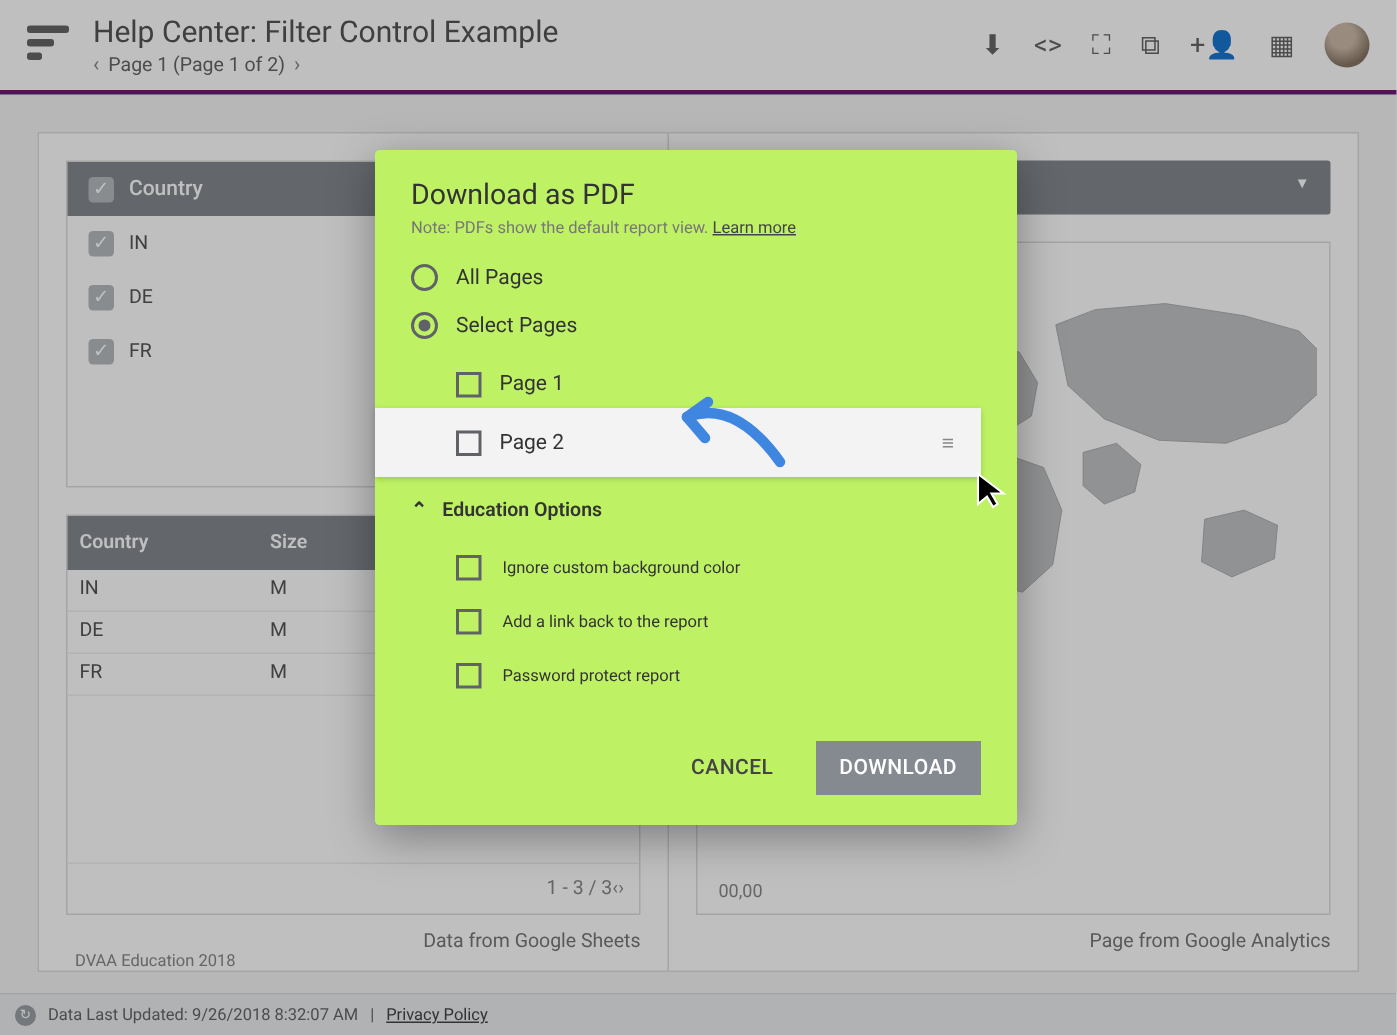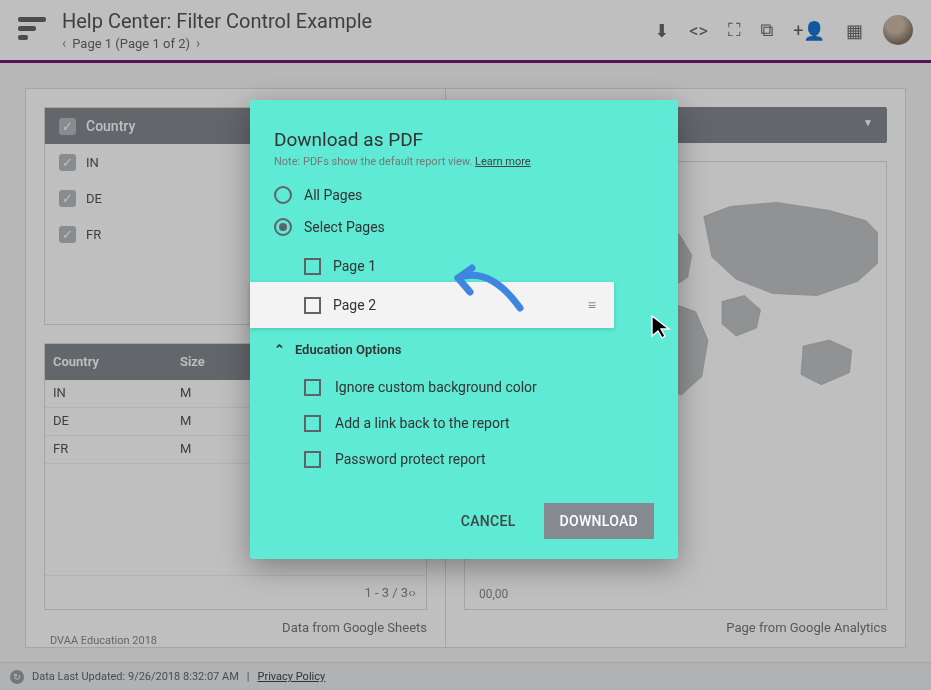--- a/index.html
+++ b/index.html
@@ -44,35 +44,35 @@
     .map-svg { position: absolute; inset: 10px 8px 30px 8px; }
     .source { text-align: right; color: #777; font-size: 13px; margin-top: 10px; }
     
     .footer-edu { position: absolute; left: 24px; bottom: 0; font-size: 11px; color: #888; }
     
     .bottom { position: absolute; bottom: 0; left: 0; right: 0; height: 28px; background: #eceef0; border-top: 1px solid #ddd; display: flex; align-items: center; font-size: 11px; color: #666; padding: 0 10px; gap: 8px; }
     .refresh-icon { width: 14px; height: 14px; border-radius: 50%; background: #9aa0a6; color: #fff; display: inline-flex; align-items: center; justify-content: center; font-size: 9px; }
     .bottom a { color: #444; text-decoration: underline; }
     
     
-    .modal { position: absolute; z-index: 10; left: 250px; top: 100px; width: 428px; background: #5eead4; border-radius: 3px; box-shadow: 0 8px 30px rgba(0,0,0,0.35); padding: 28px 24px 20px 24px; }
+    .modal { position: absolute; z-index: 10; left: 250px; top: 100px; width: 428px; background: #bef264; border-radius: 3px; box-shadow: 0 8px 30px rgba(0,0,0,0.35); padding: 18px 24px 20px 24px; }
     .modal h2 { font-size: 19px; color: #333; font-weight: 400; margin-bottom: 4px; }
     .modal-note { font-size: 11px; color: #777; margin-bottom: 18px; }
     .modal-note a { color: #444; text-decoration: underline; }
     .radio-row { display: flex; align-items: center; gap: 12px; margin-bottom: 14px; font-size: 14px; color: #333; }
     .radio { width: 18px; height: 18px; border: 2px solid #5f6368; border-radius: 50%; position: relative; }
     .radio.sel:after { content: ""; width: 8px; height: 8px; background: #5f6368; border-radius: 50%; position: absolute; left: 3px; top: 3px; }
     .page-checks { margin-left: 30px; }
     .pc-row { display: flex; align-items: center; gap: 12px; font-size: 14px; color: #333; height: 32px; }
-    .pc-row.hovered { background: #f3f3f4; box-shadow: 0 1px 4px rgba(0,0,0,0.18); position: relative; margin: 0 -24px 0 -54px; padding: 0 24px 0 54px; height: 46px; width: 364px; text-align: center; }
+    .pc-row.hovered { background: #f3f3f4; box-shadow: 0 1px 4px rgba(0,0,0,0.18); position: relative; margin: 0 -24px 0 -54px; padding: 0 24px 0 54px; height: 46px; width: 404px; text-align: center; }
     .pc-row.hovered .handle { position: absolute; right: 18px; color: #888; font-size: 14px; }
     .sq { width: 17px; height: 17px; border: 2px solid #5f6368; }
     .addl { display: flex; align-items: center; gap: 10px; font-weight: 600; font-size: 13px; color: #333; margin: 14px 0 12px 0; }
     .opt-rows { margin-left: 30px; }
-    .opt-row { display: flex; align-items: center; gap: 14px; font-size: 14px; color: #333; height: 36px; }
+    .opt-row { display: flex; align-items: center; gap: 14px; font-size: 11px; color: #333; height: 36px; }
     .modal-actions { display: flex; justify-content: flex-end; gap: 14px; margin-top: 26px; }
     .btn-cancel { background: none; border: none; font-size: 14px; color: #444; font-weight: 500; padding: 10px 14px; letter-spacing: .3px; }
     .btn-download { background: #848a90; color: #fff; border: none; font-size: 14px; font-weight: 500; padding: 10px 16px; letter-spacing: .3px; }
     
     .arrow-anno { position: absolute; z-index: 20; left: 450px; top: 260px; pointer-events: none; }
     .cursor-anno { position: absolute; z-index: 20; left: 650px; top: 314px; font-size: 22px; pointer-events: none; }
   </style>
 </head>
 <body>
 

